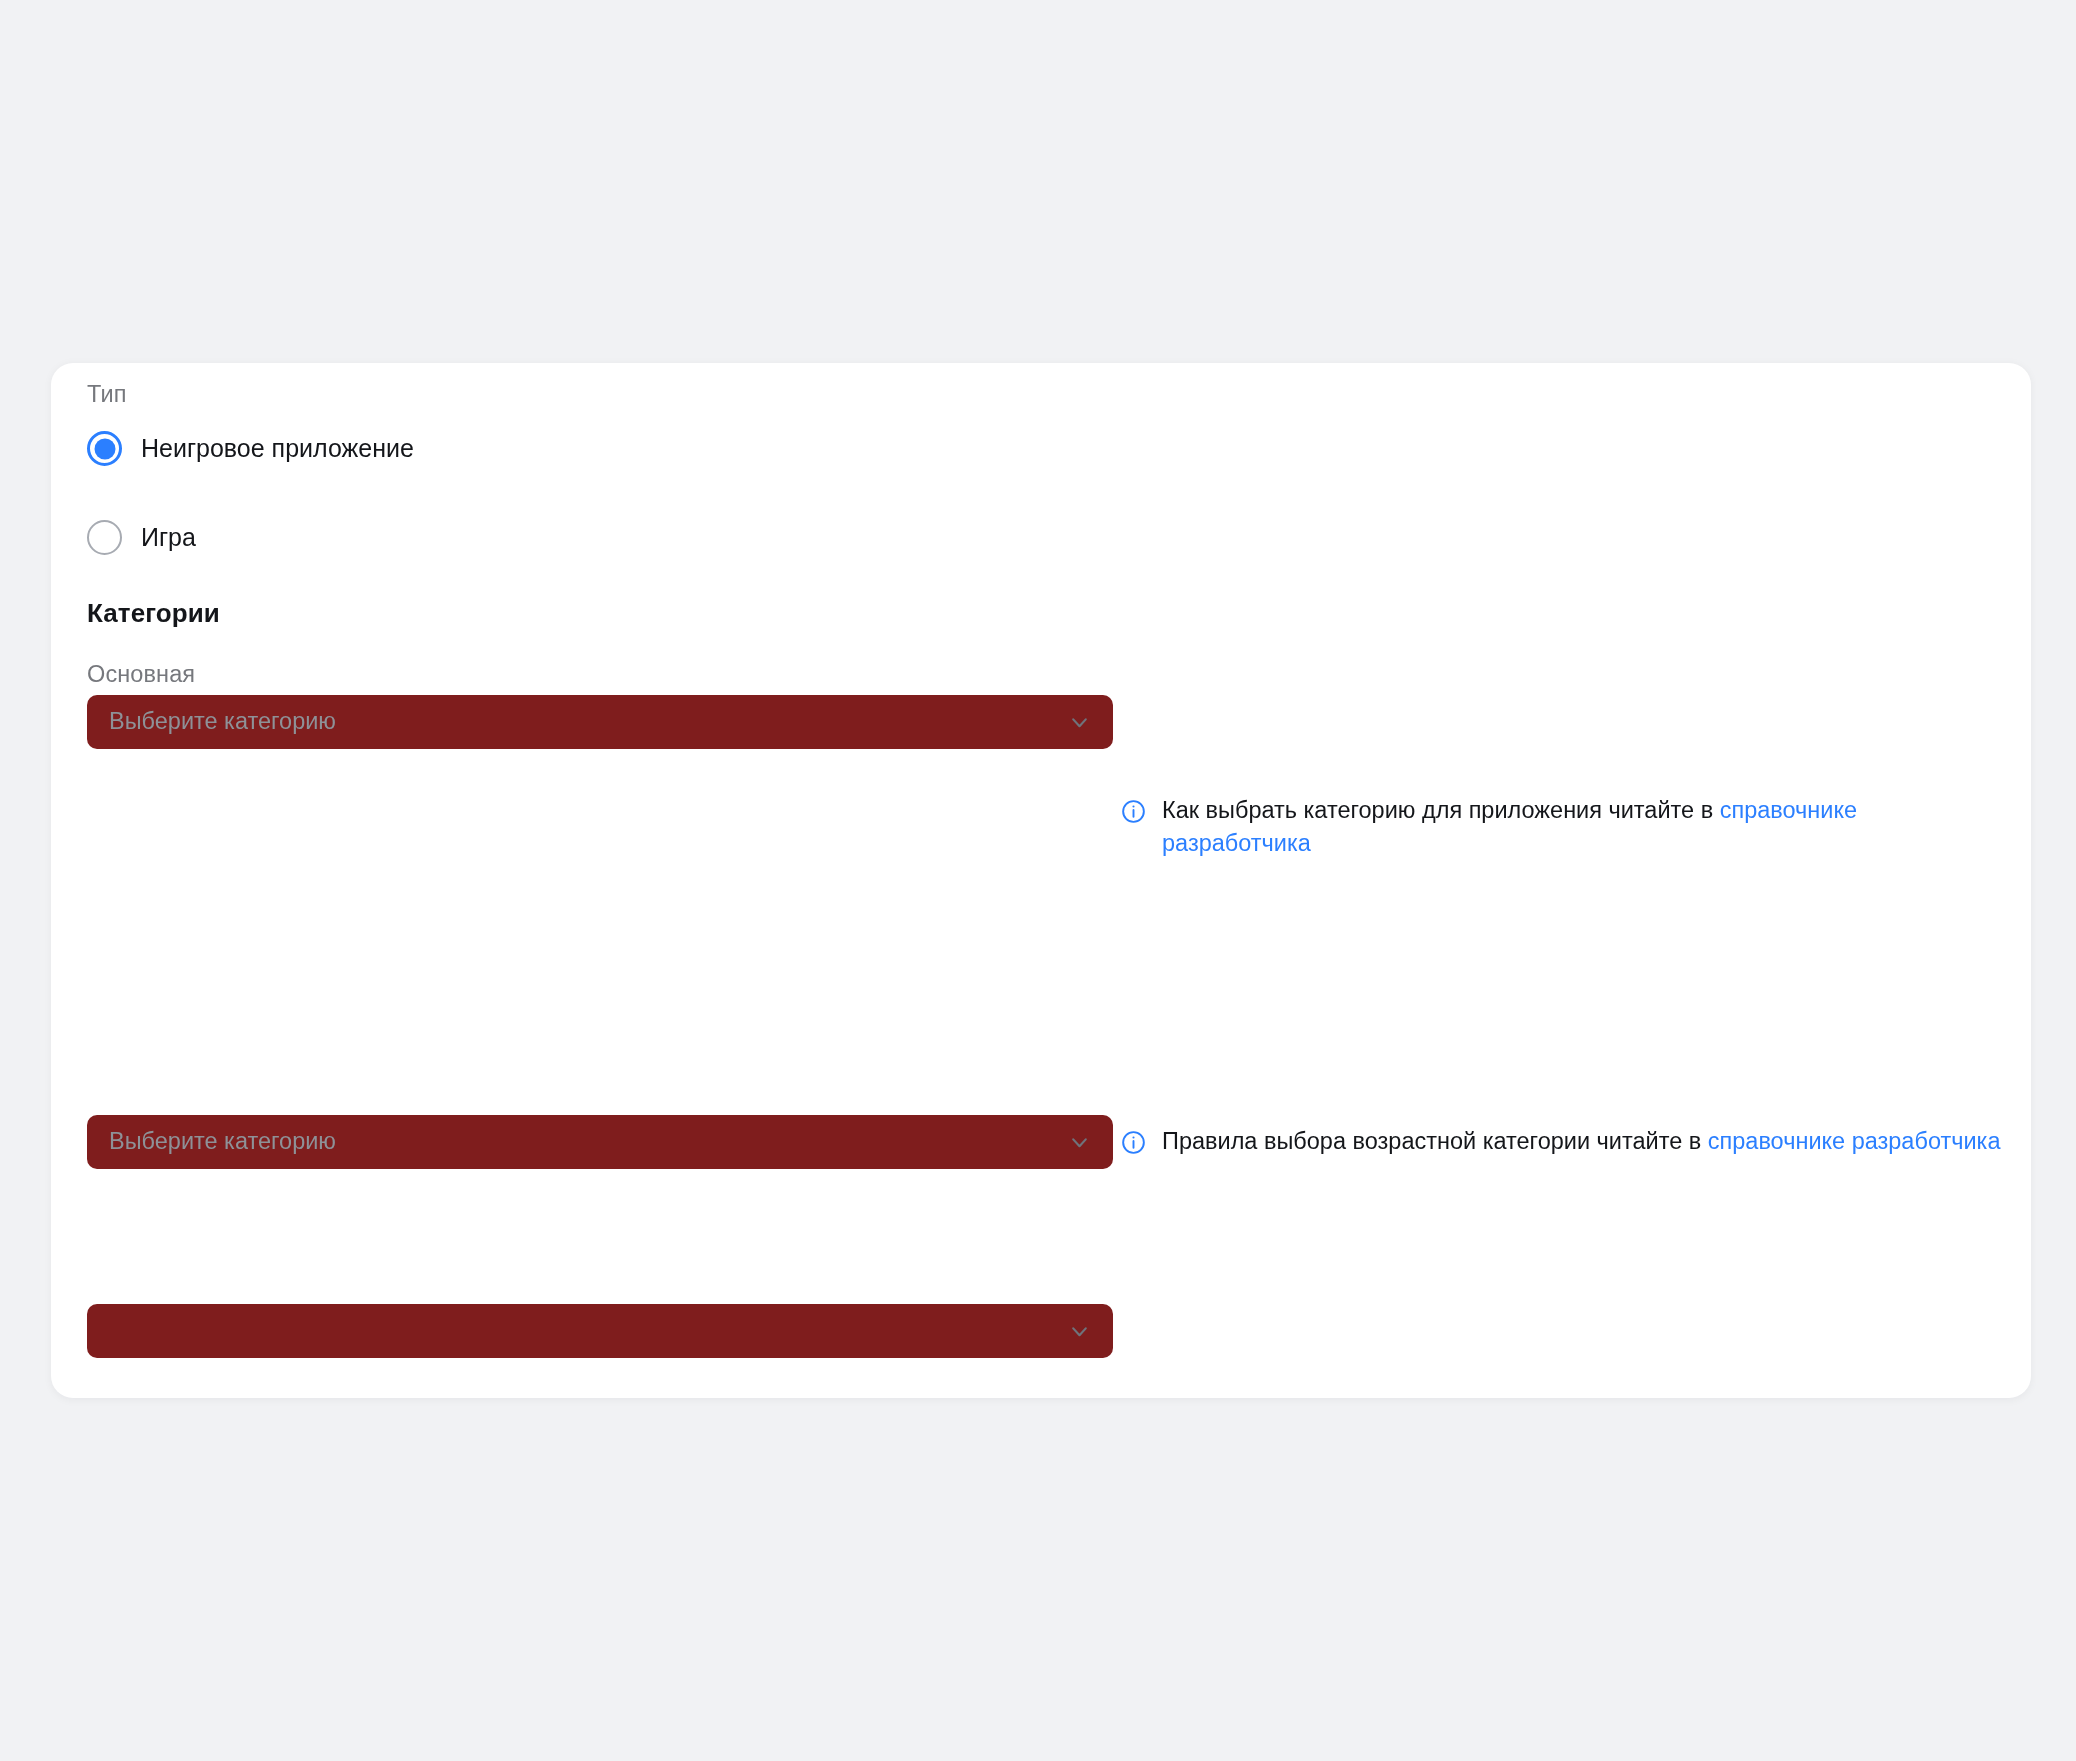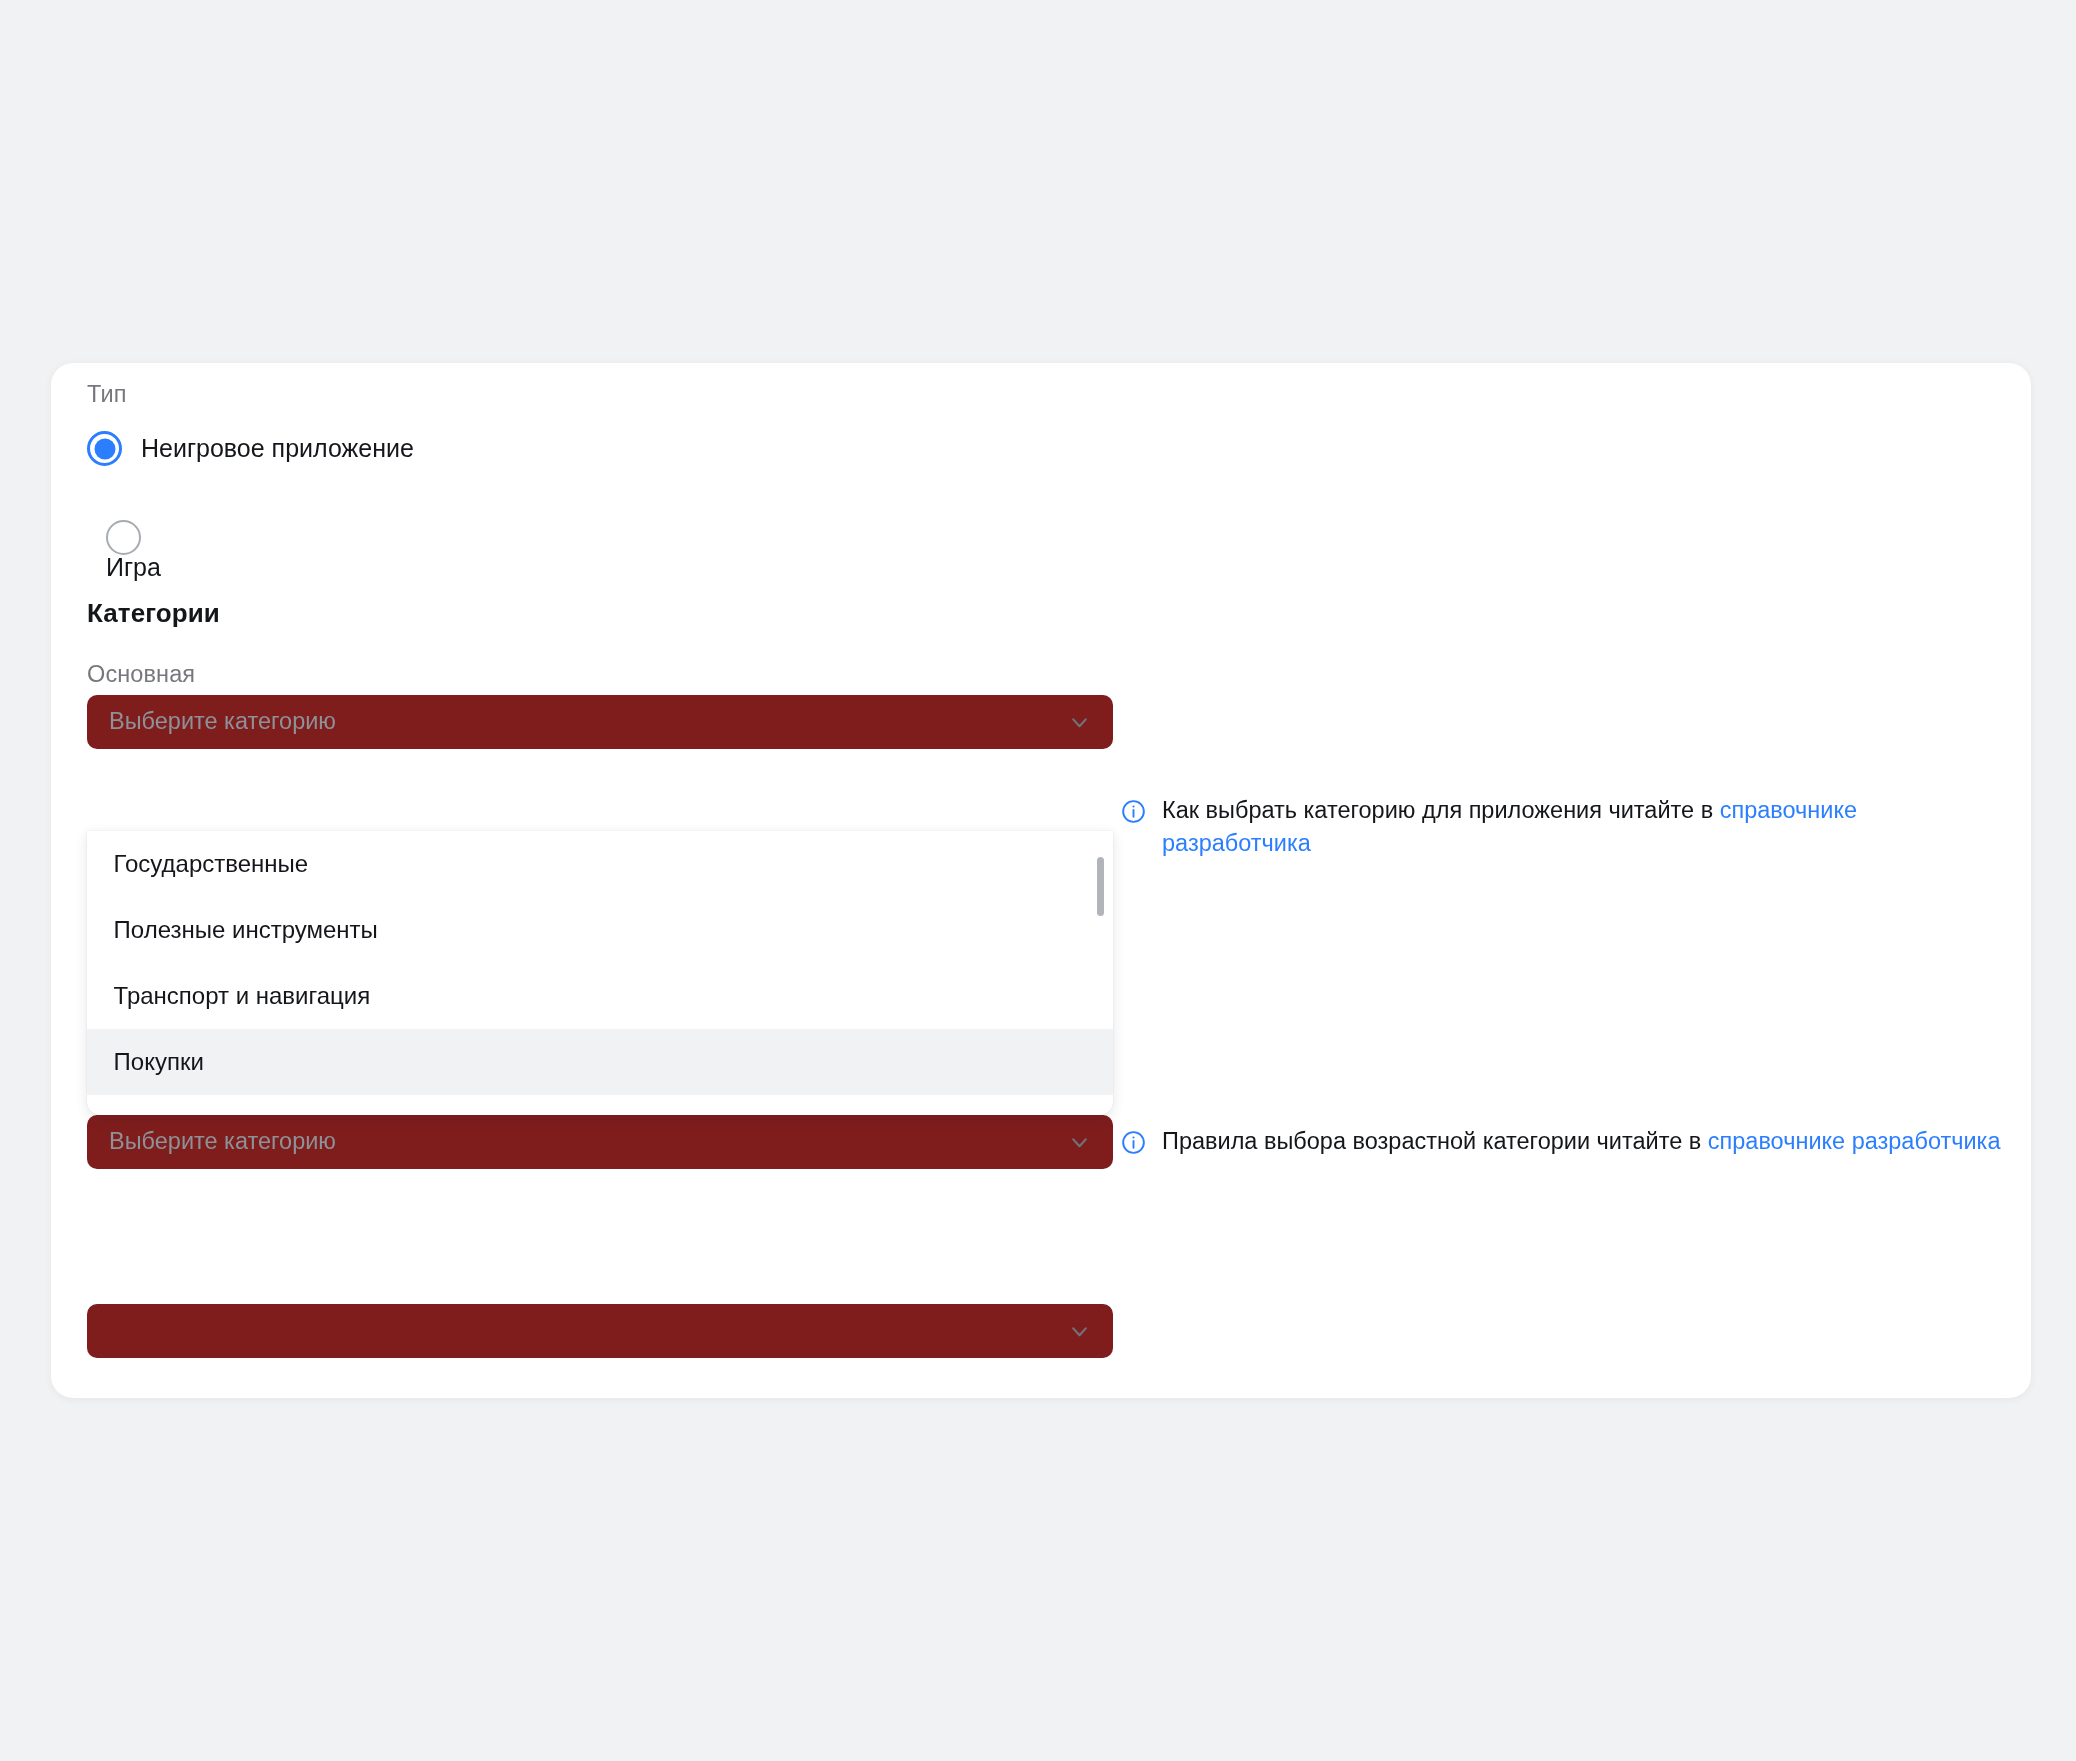--- a/index.html
+++ b/index.html
@@ -213,21 +213,21 @@
 
   <div class="card">
 
     <div class="section-label" style="position:absolute;left:36px;top:20px;">Тип</div>
 
     <div class="radio-row" style="left:36px;top:68px;">
       <span class="radio on"></span>
       <span class="radio-label">Неигровое приложение</span>
     </div>
 
-    <div class="radio-row" style="left:36px;top:157px;flex-direction:column;">
+    <div class="radio-row" style="left:36px;top:157px;">
       <span class="radio off"></span>
       <span class="radio-label">Игра</span>
     </div>
 
     <div class="section-heading" style="position:absolute;left:36px;top:235px;">Категории</div>
 
     <div class="section-label" style="position:absolute;left:36px;top:300px;">Основная</div>
 
     <div class="select" style="left:36px;top:332px;">
       <span class="ph">Выберите категорию</span>
@@ -242,38 +242,20 @@
       <span class="ph">Выберите категорию</span>
       <span class="chev">
         <svg viewBox="0 0 24 24" fill="none" stroke="#6f737b" stroke-width="2.1" stroke-linecap="round" stroke-linejoin="round">
           <polyline points="6 9 12 15.5 18 9"></polyline>
         </svg>
       </span>
     </div>
 
   </div>
 
-  <div class="dropdown">
-    <div class="dd-item">
-      <span>Государственные</span>
-    </div>
-    <div class="dd-item">
-      <span>Полезные инструменты</span>
-    </div>
-    <div class="dd-item">
-      <span>Транспорт и навигация</span>
-    </div>
-    <div class="dd-item active">
-      <span>Покупки</span>
-    </div>
-
-    <div class="dd-scroll-track">
-      <div class="dd-scroll-thumb"></div>
-    </div>
-  </div>
 
 
   <div class="select" style="left:87px;top:1304px;z-index:5;">
     <span class="ph"></span>
     <span class="chev">
       <svg viewBox="0 0 24 24" fill="none" stroke="#6f737b" stroke-width="2.1" stroke-linecap="round" stroke-linejoin="round">
         <polyline points="6 9 12 15.5 18 9"></polyline>
       </svg>
     </span>
   </div>

